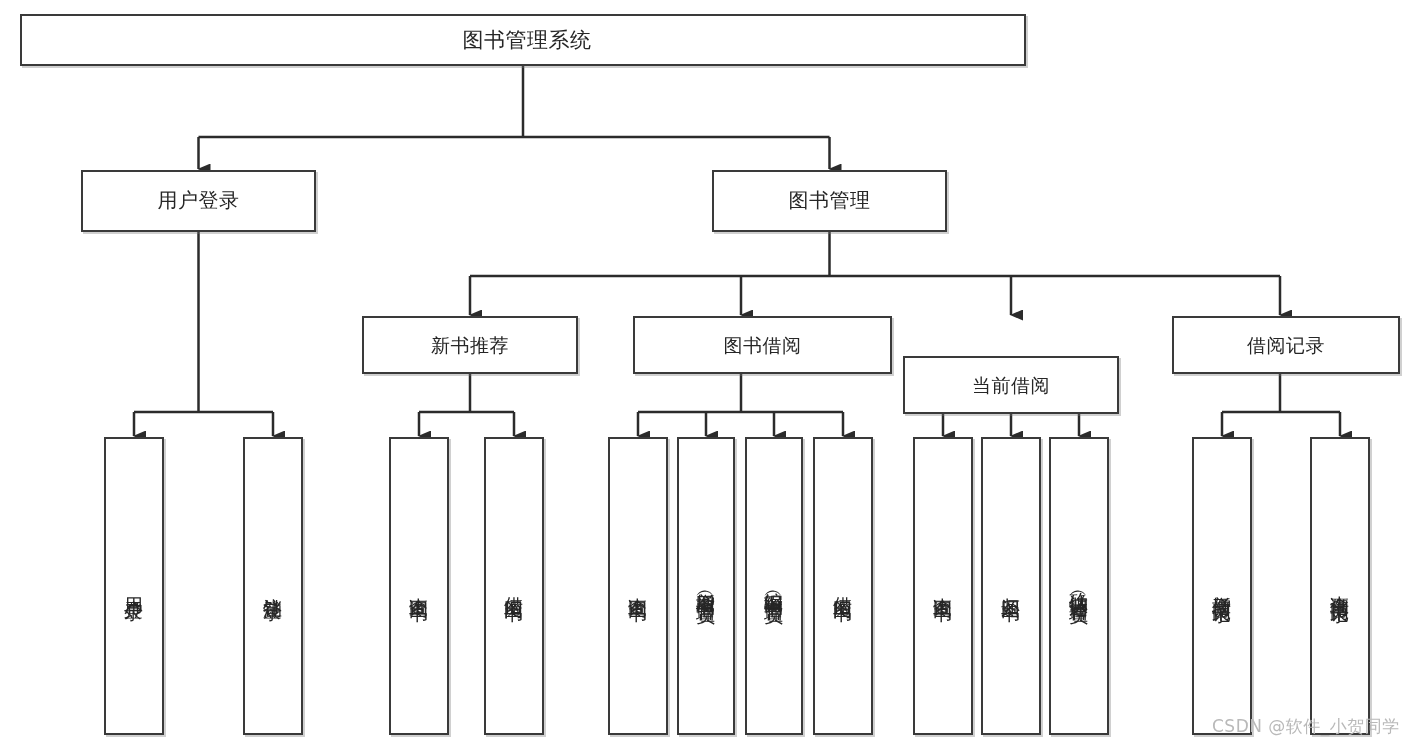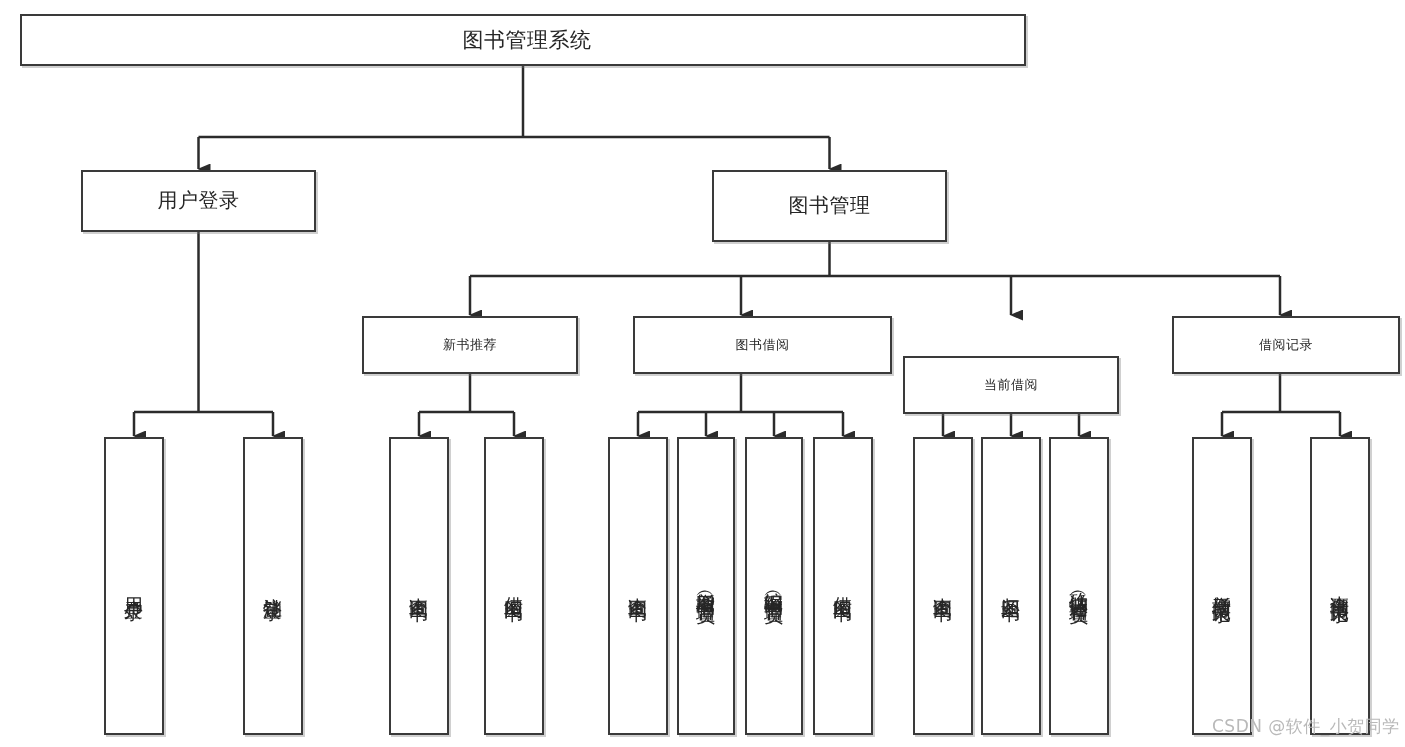--- a/index.html
+++ b/index.html
@@ -48,21 +48,21 @@
     white-space: nowrap;
     letter-spacing: 0.5px;
   }
   .node-root .node-label {
     font-size: 21px;
   }
   .node-l2 .node-label {
     font-size: 20px;
   }
   .node-l3 .node-label {
-    font-size: 13px;
+    font-size: 19px;
   }
   .node-leaf .node-label {
     font-size: 19px;
     writing-mode: vertical-rl;
     text-orientation: upright;
     letter-spacing: 2px;
     line-height: 1.1;
     white-space: pre;
   }
   .watermark {
@@ -121,21 +121,21 @@
         <line x1="1340" y1="412" x2="1340" y2="436" stroke="#2b2b2b" stroke-width="2.5" marker-end="url(#arrowhead)"></line>
       </g>
   </svg>
   <div id="node-layer">
       <div class="node-box node-root" style="left: 20px; top: 14px; width: 1006px; height: 52px; padding-left: 8px;">
         <span class="node-label">图书管理系统</span>
       </div>
       <div class="node-box node-l2" style="left: 81px; top: 170px; width: 235px; height: 62px;">
         <span class="node-label">用户登录</span>
       </div>
-      <div class="node-box node-l2" style="left: 712px; top: 170px; width: 235px; height: 72px;">
+      <div class="node-box node-l2" style="left: 712px; top: 170px; width: 235px; height: 62px;">
         <span class="node-label">图书管理</span>
       </div>
       <div class="node-box node-l3" style="left: 362px; top: 316px; width: 216px; height: 58px;">
         <span class="node-label">新书推荐</span>
       </div>
       <div class="node-box node-l3" style="left: 633px; top: 316px; width: 259px; height: 58px;">
         <span class="node-label">图书借阅</span>
       </div>
       <div class="node-box node-l3" style="left: 903px; top: 316px; width: 216px; height: 58px; margin-top: 40px;">
         <span class="node-label">当前借阅</span>

